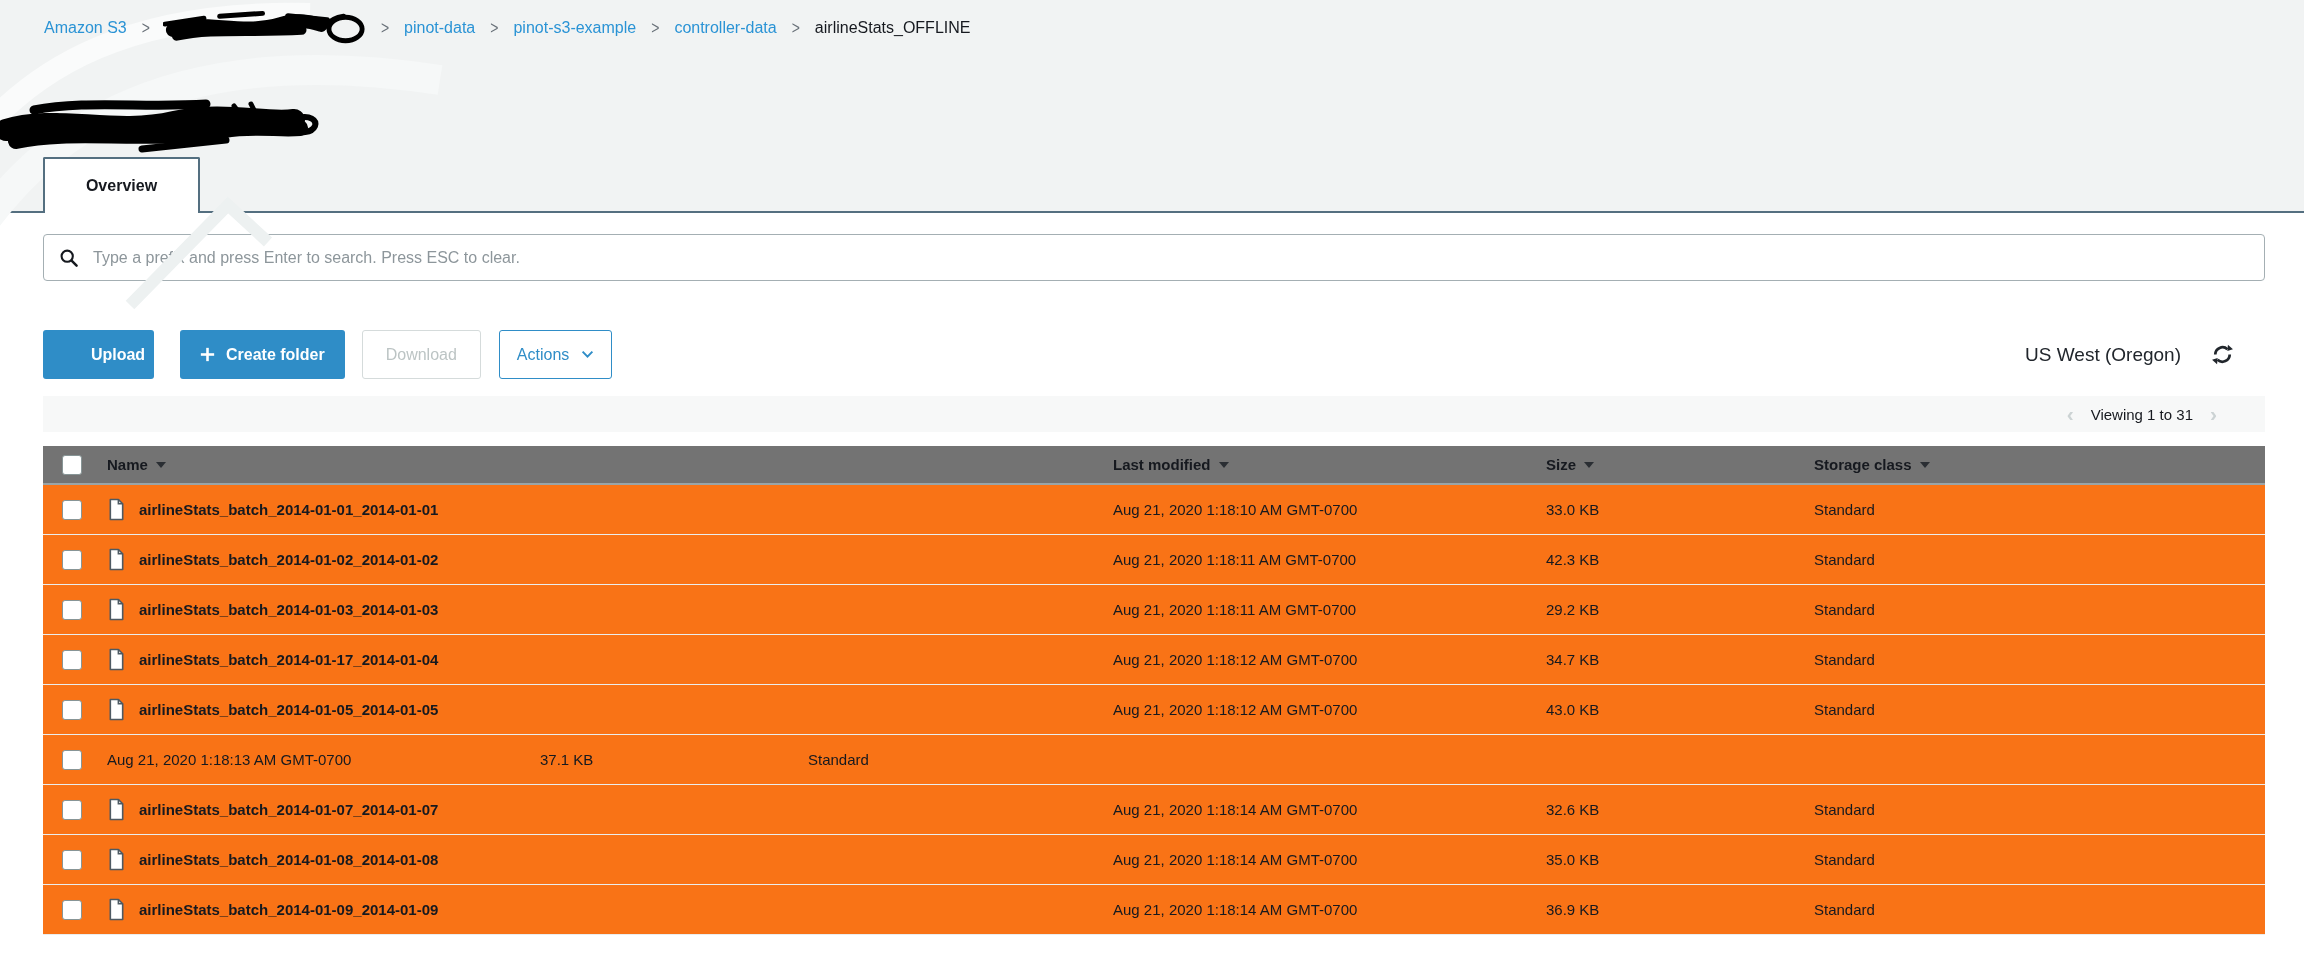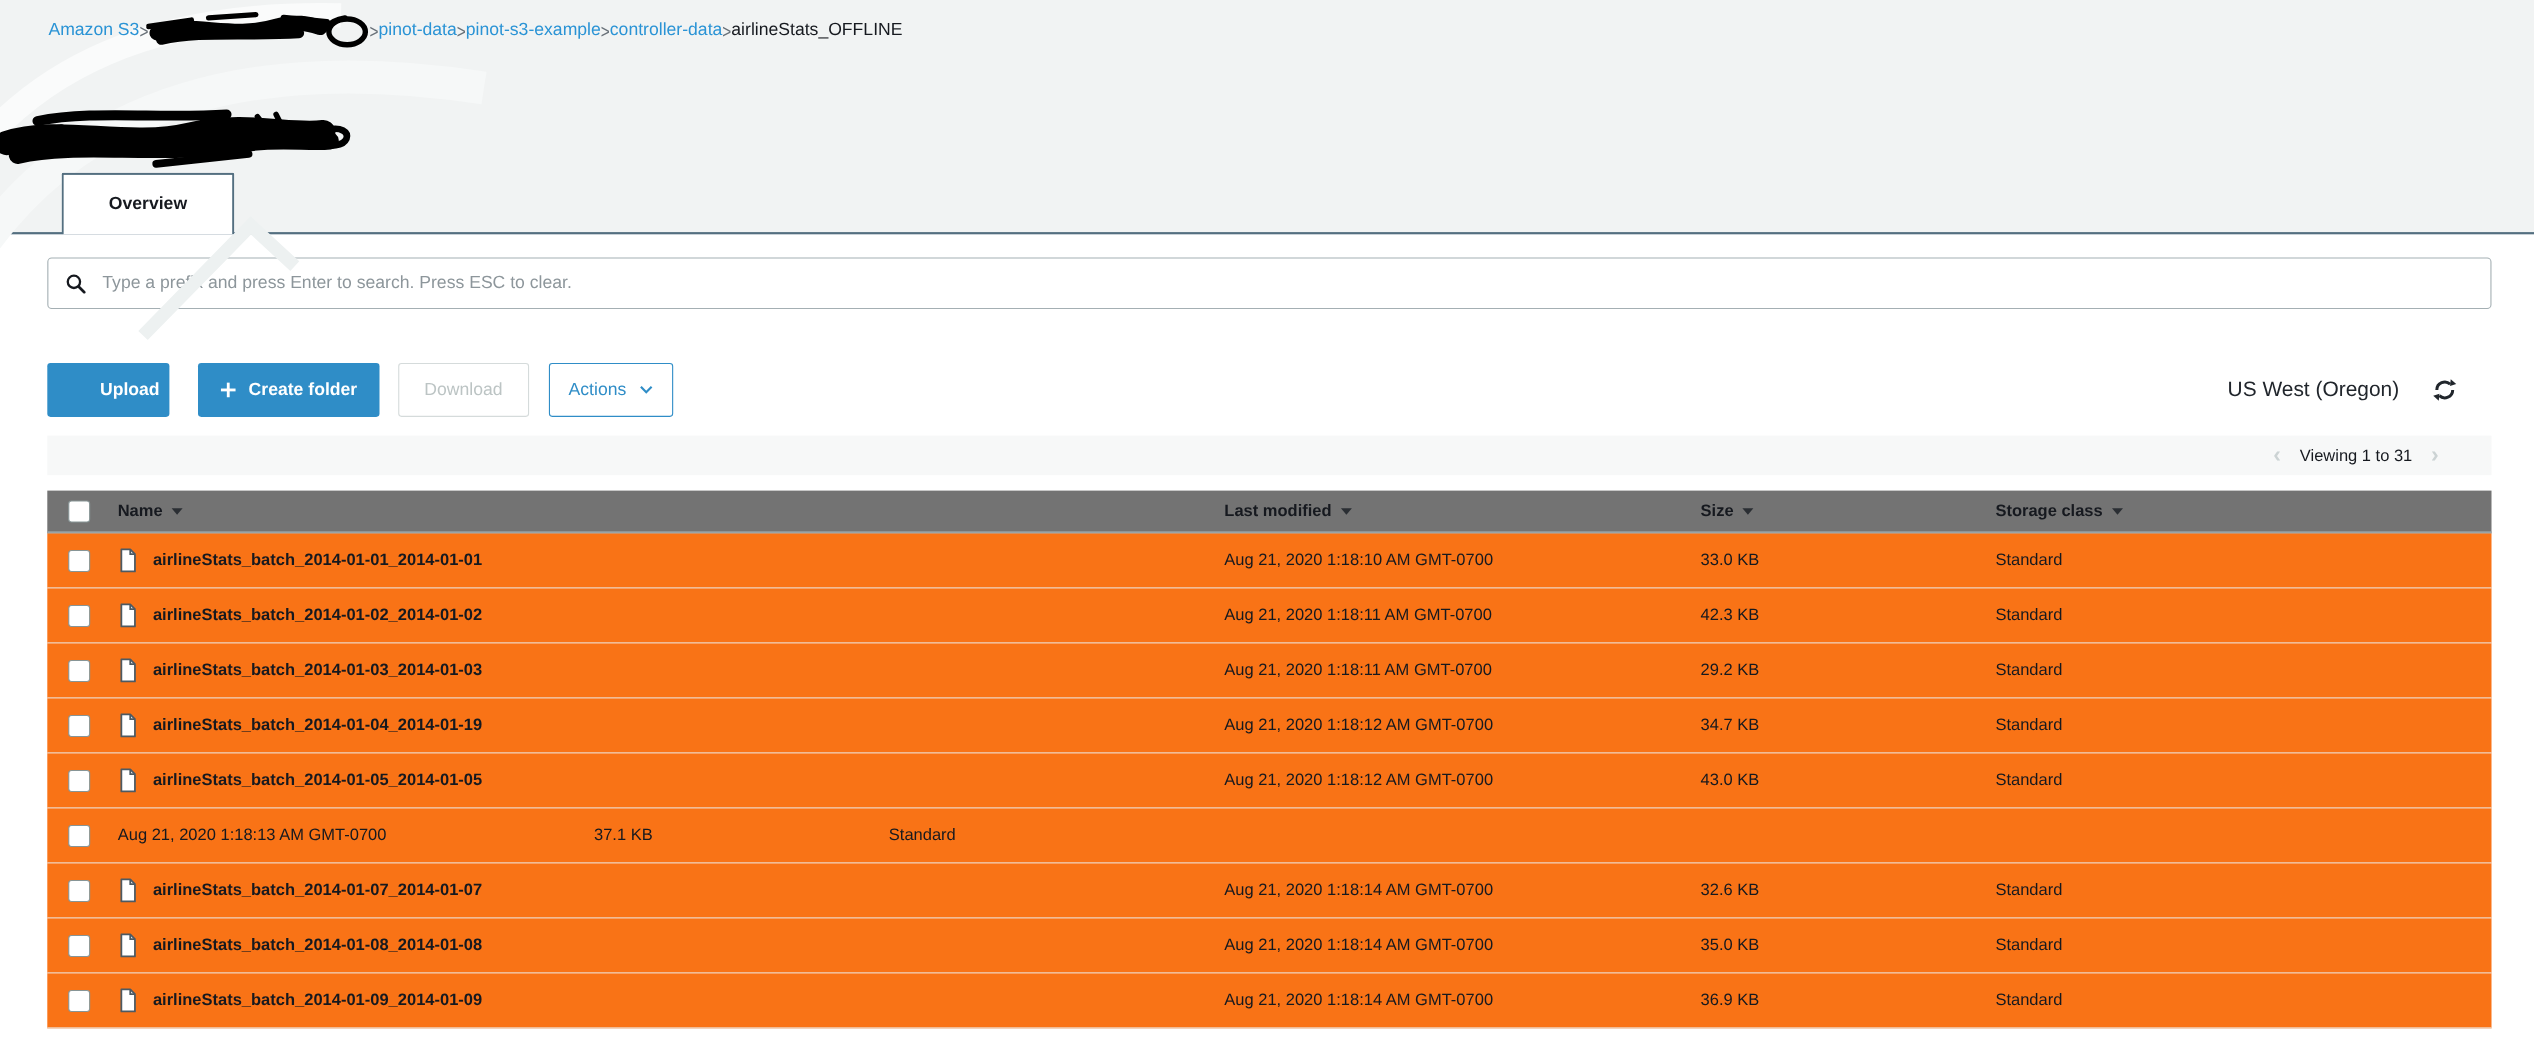--- a/index.html
+++ b/index.html
@@ -5,29 +5,29 @@
   * { margin:0; padding:0; box-sizing:border-box; }
   html,body { width:2304px; height:953px; overflow:hidden; background:#ffffff;
               font-family:"Liberation Sans", sans-serif; color:#16191f; }
 
   
   .topbar { position:relative; height:213px; background:#f1f3f3;
             border-bottom:2px solid #546f80; }
   .watermark { position:absolute; left:0; top:0; pointer-events:none; }
 
   .breadcrumb { position:absolute; top:13px; left:44px; display:flex;
-                align-items:center; gap:0; font-size:16px; height:30px; }
+                align-items:center; gap:15px; font-size:16px; height:30px; }
   .crumb-link { color:#2a93d5; cursor:pointer; }
   .crumb-current { color:#16191f; }
   .crumb-sep { color:#687078; font-size:14px; transform:scaleY(1.25); }
   .crumb-redacted { width:205px; height:44px; margin:-8px -2px; }
 
   .title-redaction { position:absolute; left:-6px; top:88px; width:330px; height:78px; }
 
-  .tab { position:absolute; left:56px; bottom:-2px; width:157px; height:56px;
+  .tab { position:absolute; left:43px; bottom:-2px; width:157px; height:56px;
          background:#ffffff; border:2px solid #546f80; border-bottom:none;
          border-radius:2px 2px 0 0; display:flex; align-items:center;
          justify-content:center; z-index:3; font-size:16px; font-weight:bold;
          color:#16191f; cursor:pointer; }
 
   
   .content { padding:0 39px 0 43px; background:#fff; }
 
   .searchbox { margin-top:21px; height:47px; border:1px solid #a4afb3;
                border-radius:4px; background:#fff; display:flex;
@@ -282,21 +282,21 @@
       <div class="col-check">
           <div class="checkbox"></div>
         </div>
       <div class="col-name">
         <span class="file-icon">
           <svg width="19" height="23" viewBox="0 0 20 24">
             <path d="M3.5 1.5 H12 L16.5 6 V22.5 H3.5 Z" fill="#fff" stroke="#4d5a63" stroke-width="1.7" stroke-linejoin="round"></path>
             <path d="M12 1.5 V6 H16.5" fill="none" stroke="#4d5a63" stroke-width="1.7"></path>
           </svg>
         </span>
-        <span class="obj-name">airlineStats_batch_2014-01-04_2014-01-19</span>
+        <span class="obj-name">airlineStats_batch_2014-01-17_2014-01-04</span>
       </div>
       <div class="col-mod">Aug 21, 2020 1:18:12 AM GMT-0700</div>
       <div class="col-size">34.7 KB</div>
       <div class="col-store">Standard</div>
     </div>
 
     <div class="tbl-row">
       <div class="col-check">
           <div class="checkbox"></div>
         </div>

